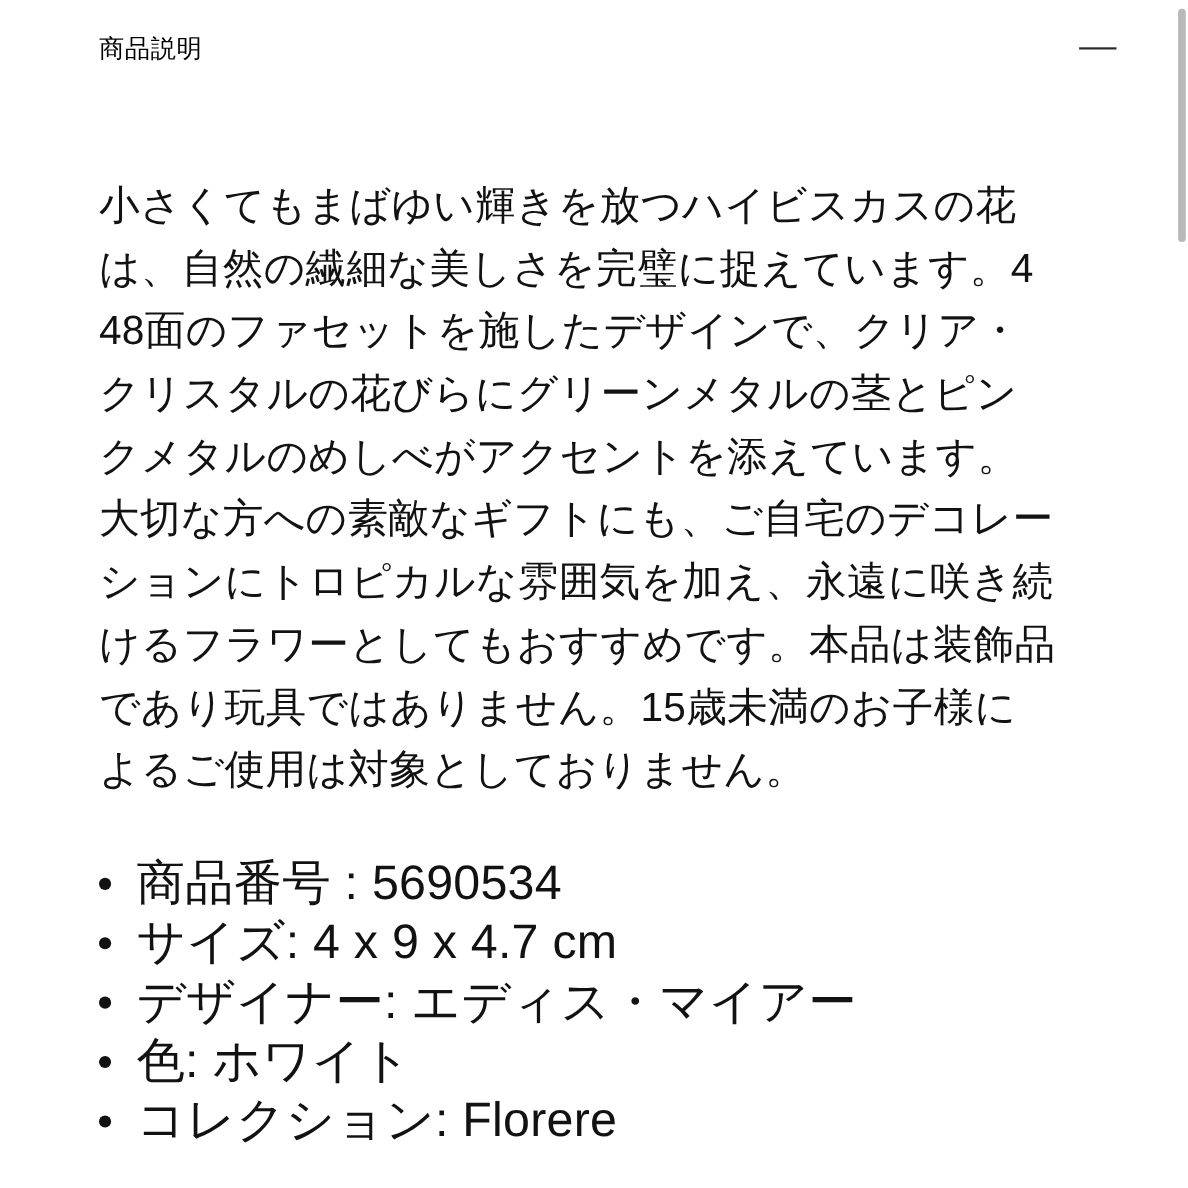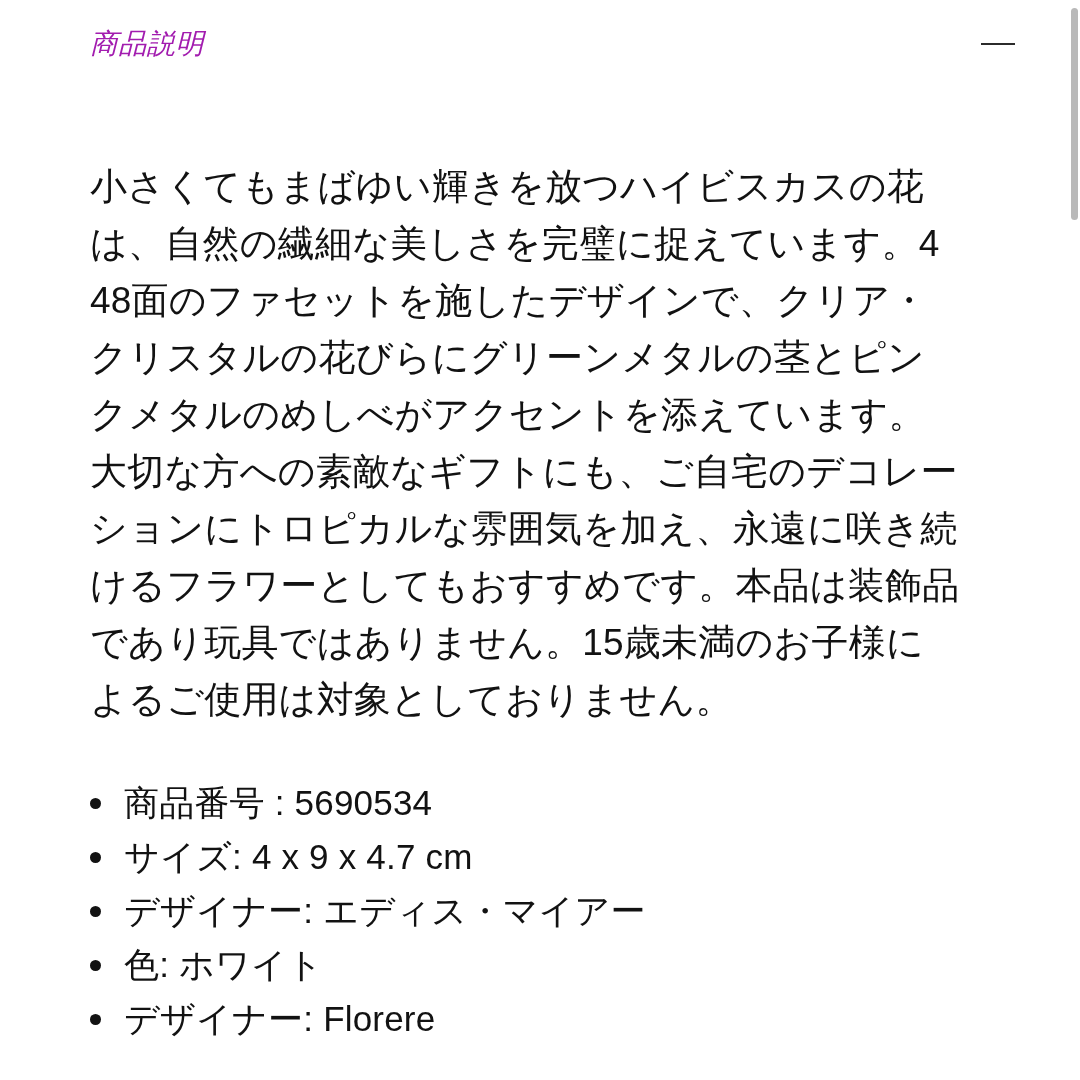--- a/index.html
+++ b/index.html
@@ -27,26 +27,25 @@
   
   .section-header {
     display: flex;
     align-items: flex-start;
     justify-content: space-between;
     padding-top: 22px;
     height: 76px;
     box-sizing: border-box;
   }
   .section-title {
-    font-size: 28px;
+    font-size: 23px;
     line-height: 44px;
     letter-spacing: 0.5px;
-    color: #a21caf;
+    color: #000000;
     font-weight: 400;
-    font-style: italic;
   }
   .collapse-toggle {
     width: 44px;
     height: 44px;
     display: flex;
     align-items: center;
     justify-content: center;
     cursor: pointer;
     margin-right: 4px;
   }
@@ -71,21 +70,21 @@
 
   
   .spec-list {
     margin: 48px 0 0 0;
     padding: 0;
     list-style: none;
   }
   .spec-item {
     display: flex;
     align-items: flex-start;
-    font-size: 35px;
+    font-size: 44px;
     line-height: 54px;
     color: #121212;
     letter-spacing: 0.2px;
   }
   .bullet {
     width: 34px;
     flex: 0 0 34px;
     display: flex;
     align-items: center;
     justify-content: flex-start;
@@ -157,21 +156,21 @@
     <li class="spec-item">
       <span class="bullet">
           <i></i>
         </span>
       <span class="spec-text">色: ホワイト</span>
     </li>
     <li class="spec-item">
       <span class="bullet">
           <i></i>
         </span>
-      <span class="spec-text">デザイナー: Florere</span>
+      <span class="spec-text">コレクション: Florere</span>
     </li>
   </ul>
 
 </div>
 
 <div class="scrollbar-track">
   <div class="scrollbar-thumb"></div>
 </div>
 
 </body></html>

